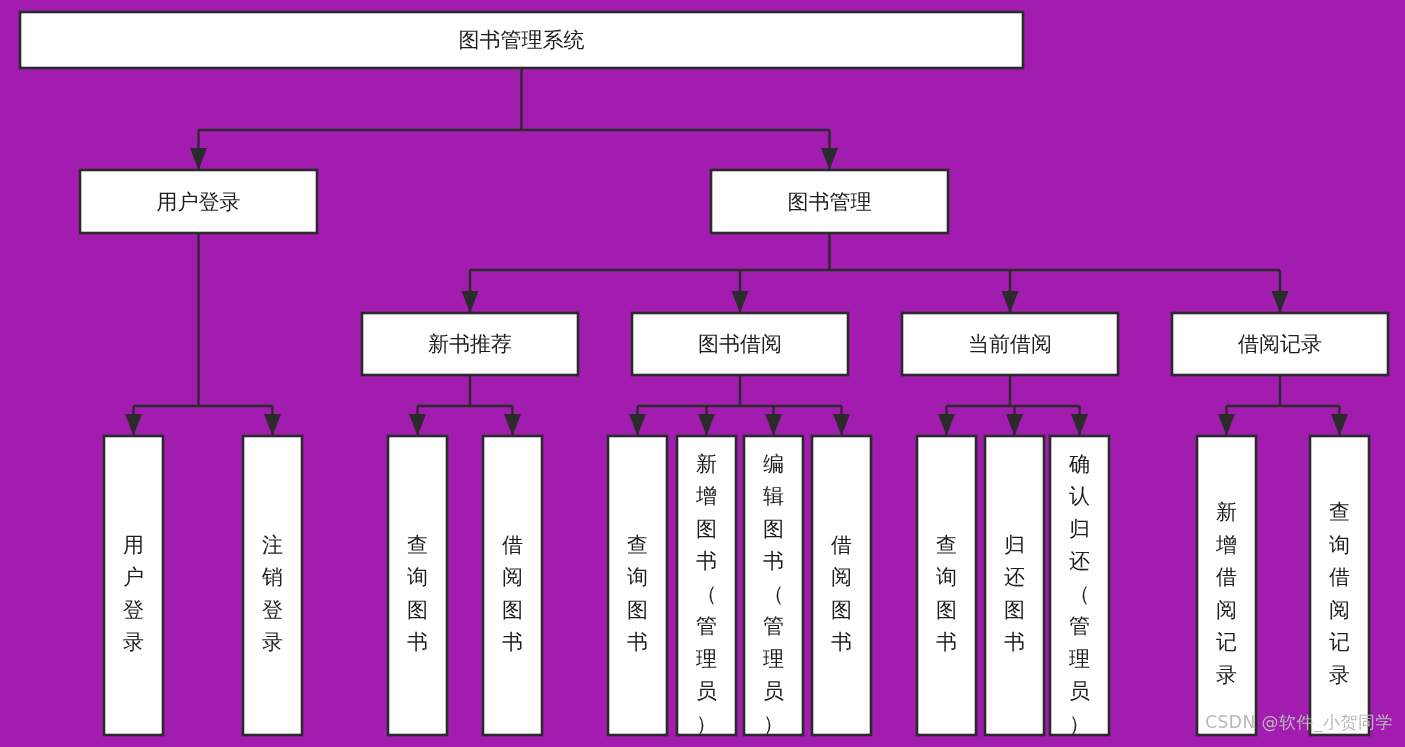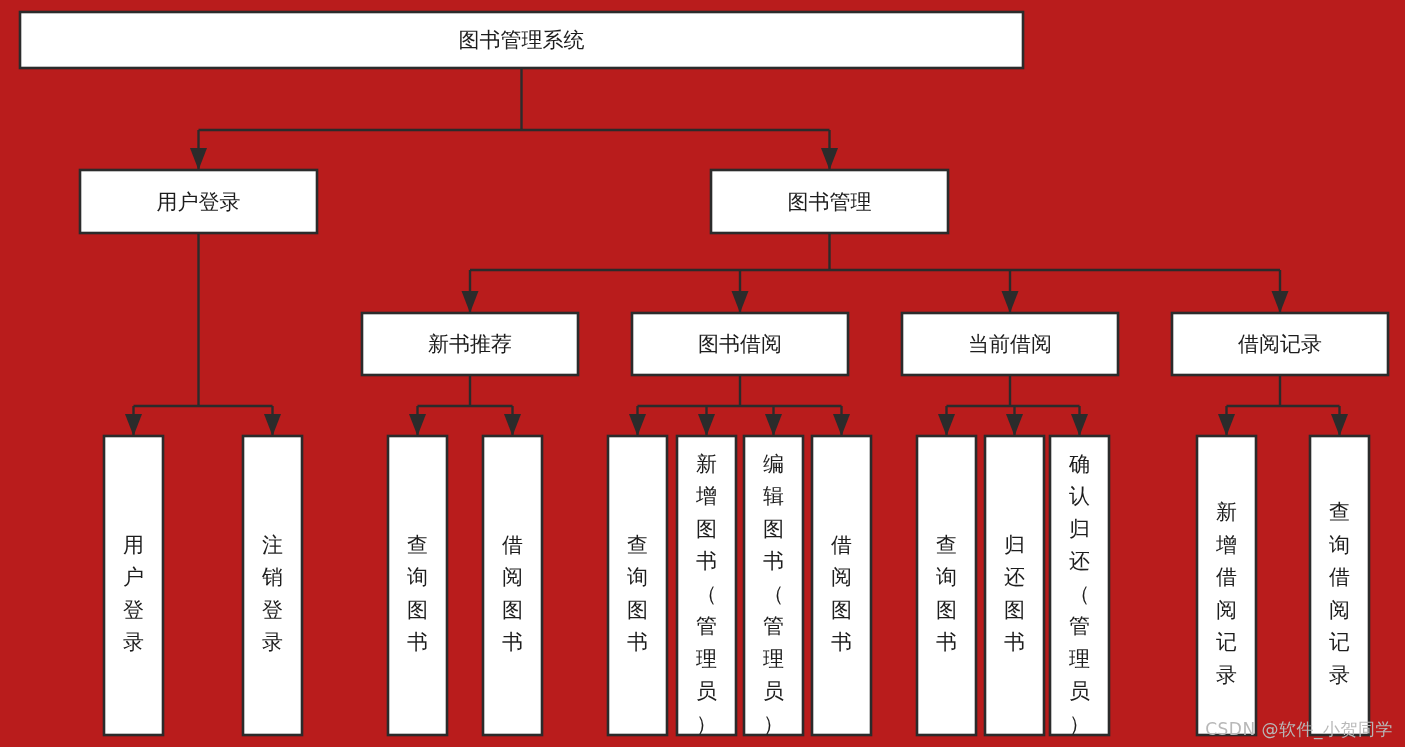--- a/index.html
+++ b/index.html
@@ -10,21 +10,21 @@
   body {
     width: 1405px;
     height: 747px;
     overflow: hidden;
     font-family: "DejaVu Sans", "Liberation Sans", sans-serif;
   }
   #diagram-root {
     position: relative;
     width: 1405px;
     height: 747px;
-    background: #b91c1c;
+    background: #a21caf;
   }
   svg#flow {
     position: absolute;
     left: 0;
     top: 0;
     width: 1405px;
     height: 747px;
     display: block;
   }
   .node-rect {
@@ -45,21 +45,21 @@
   .node-label-h {
     font-family: "DejaVu Sans", "Liberation Sans", sans-serif;
     font-size: 21px;
     fill: #1d1d1d;
     text-anchor: middle;
     dominant-baseline: middle;
   }
   .watermark-text {
     position: absolute;
     right: 12px;
-    bottom: 6px;
+    bottom: 13px;
     font-family: "DejaVu Sans", "Liberation Sans", sans-serif;
     font-size: 17px;
     color: #b8b8b8;
     white-space: nowrap;
     letter-spacing: 0.5px;
     pointer-events: none;
   }
 </style>
 </head>
 <body>

